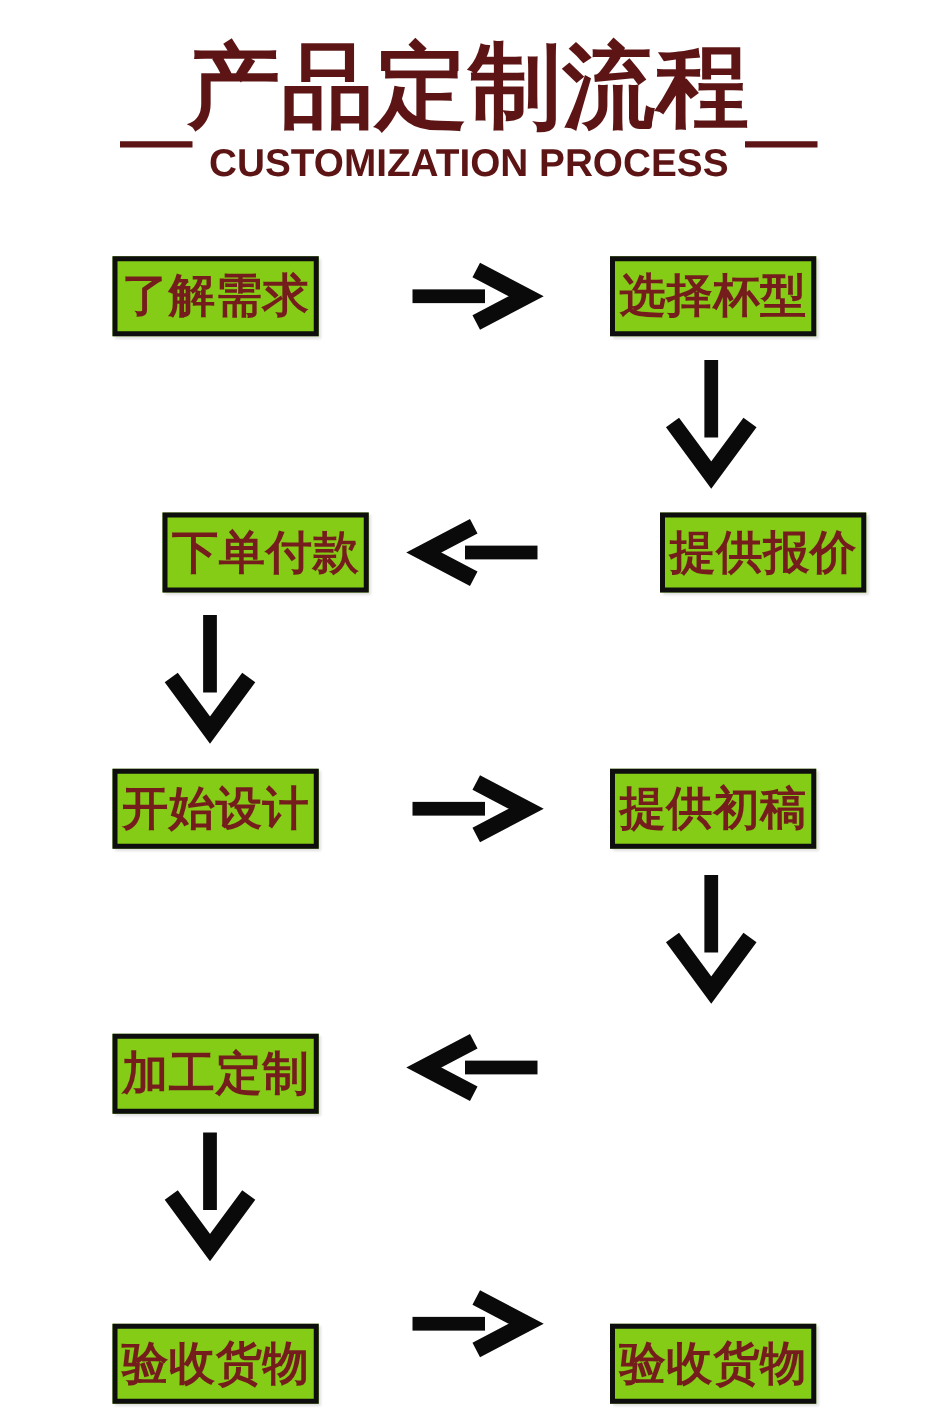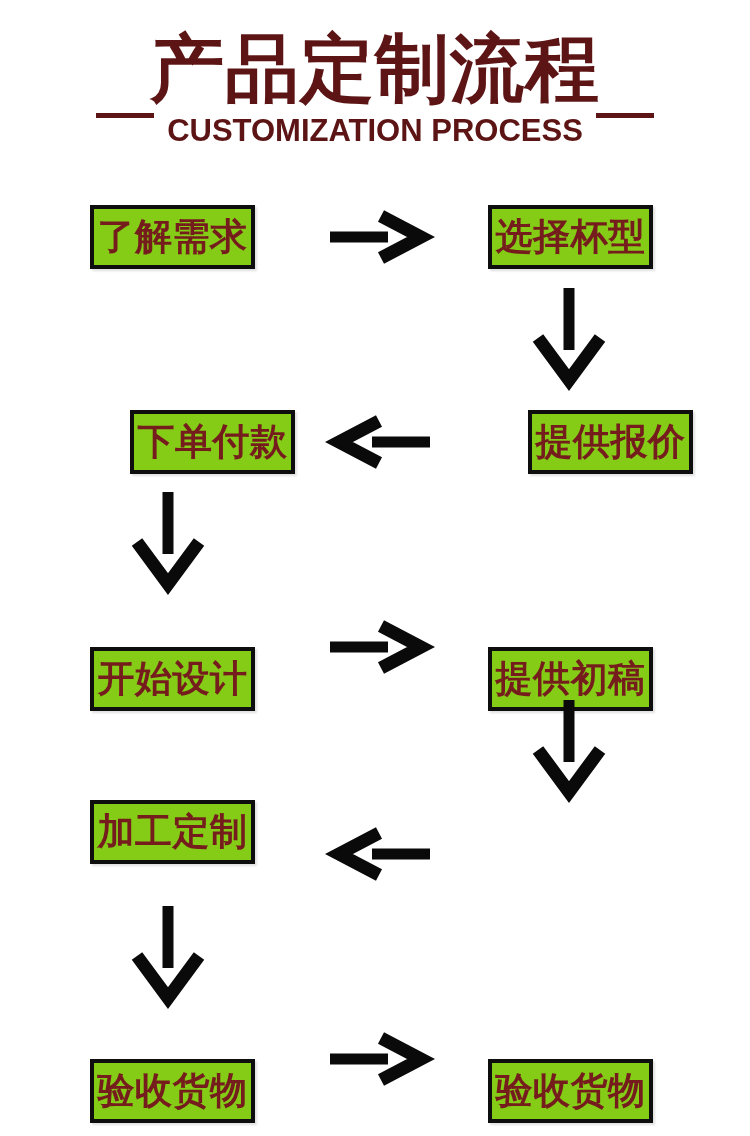--- a/index.html
+++ b/index.html
@@ -70,22 +70,22 @@
     font-size: 37px;
     font-weight: bold;
     color: var(--box-text-color);
     letter-spacing: 0.5px;
     white-space: nowrap;
   }
   .colL { left: 90px; }
   .colR { left: 488px; }
   .rowA { top: 205px; }
   .rowB { top: 410px; margin-left: 40px; }
-  .rowC { top: 647px; }
-  .rowD { top: 800px; }
+  .rowC { top: 615px; }
+  .rowD { top: 827px; }
   .rowE { top: 1027px; margin-top: 32px; }
 
   svg.arrow { position: absolute; overflow: visible; color: var(--arrow-color); }
   svg.arrow rect { fill: currentColor; }
   svg.arrow polyline { fill: none; stroke: currentColor; stroke-width: 13; }
   .h-arrow { left: 330px; width: 100px; height: 52px; }
   .h1 { top: 211px; }
   .h2 { top: 416px; transform: scaleX(-1); }
   .h3 { top: 621px; }
   .h4 { top: 828px; transform: scaleX(-1); }

